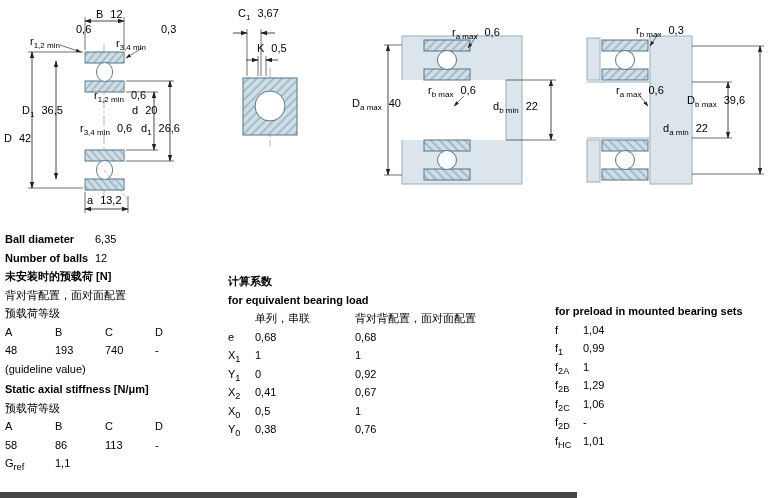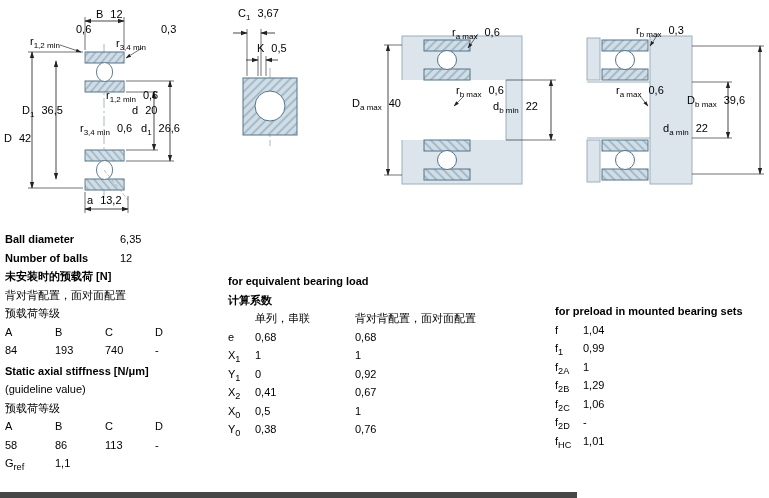--- a/index.html
+++ b/index.html
@@ -9,21 +9,21 @@
     font-family:"Liberation Sans", sans-serif;
   }
   svg{position:absolute;left:0;top:0;}
   .lbl{position:absolute;font-size:11px;line-height:12px;white-space:nowrap;}
   .lbl sub{font-size:8px;}
   .lbl .val{margin-left:7px;}
   .b{font-weight:bold;}
   .row{height:18.5px;line-height:18.5px;display:flex;white-space:nowrap;}
   .mt8{margin-top:0;}
   .mt2{margin-top:2px;}
-  .w107{width:115px;display:inline-block;}
+  .w107{width:90px;display:inline-block;}
   .w50{width:50px;display:inline-block;}
   .cells span{width:50px;display:inline-block;}
   .col-left{position:absolute;left:5px;top:230px;width:222px;font-size:11px;}
   .col-calc{position:absolute;left:228px;top:272px;width:300px;font-size:11px;}
   .c-lab{width:27px;display:inline-block;}
   .c-v1{width:100px;display:inline-block;}
   .col-pre{position:absolute;left:555px;top:290px;width:235px;font-size:11px;margin-top:12px;}
   .p-lab{width:28px;display:inline-block;}
   sub{line-height:0;}
   .bottom-bar{position:absolute;left:0;top:492px;width:577px;height:6px;background:#474747;}
@@ -134,34 +134,34 @@
     <line x1="692" y1="138" x2="732" y2="138" stroke="#333" stroke-width="0.7"></line>
     <line x1="728" y1="82" x2="728" y2="138" stroke="#333" stroke-width="0.9" marker-start="url(#ar)" marker-end="url(#ar)"></line>
   </g>
 </svg>
 
 <div class="lbl" style="left:96px;top:8px"><span>B</span><sub></sub><span class="val">12</span></div>
 <div class="lbl" style="left:76px;top:23px">0,6</div>
 <div class="lbl" style="left:161px;top:23px">0,3</div>
 <div class="lbl" style="left:30px;top:35px"><span>r</span><sub>1,2 min</sub></div>
 <div class="lbl" style="left:116px;top:37px"><span>r</span><sub>3,4 min</sub></div>
-<div class="lbl" style="left:106px;top:89px"><span>r</span><sub>1,2 min</sub><span class="val">0,6</span></div>
+<div class="lbl" style="left:94px;top:89px"><span>r</span><sub>1,2 min</sub><span class="val">0,6</span></div>
 <div class="lbl" style="left:22px;top:104px"><span>D</span><sub>1</sub><span class="val">36,5</span></div>
 <div class="lbl" style="left:132px;top:104px"><span>d</span><sub></sub><span class="val">20</span></div>
 <div class="lbl" style="left:80px;top:122px"><span>r</span><sub>3,4 min</sub><span class="val">0,6</span></div>
 <div class="lbl" style="left:141px;top:122px"><span>d</span><sub>1</sub><span class="val">26,6</span></div>
 <div class="lbl" style="left:4px;top:132px"><span>D</span><sub></sub><span class="val">42</span></div>
 <div class="lbl" style="left:87px;top:194px"><span>a</span><sub></sub><span class="val">13,2</span></div>
 
 <div class="lbl" style="left:238px;top:7px"><span>C</span><sub>1</sub><span class="val">3,67</span></div>
 <div class="lbl" style="left:257px;top:42px"><span>K</span><sub></sub><span class="val">0,5</span></div>
 
 <div class="lbl" style="left:452px;top:26px"><span>r</span><sub>a max</sub><span class="val">0,6</span></div>
 <div class="lbl" style="left:352px;top:97px"><span>D</span><sub>a max</sub><span class="val">40</span></div>
-<div class="lbl" style="left:456px;top:84px"><span>r</span><sub>b max</sub><span class="val">0,6</span></div>
+<div class="lbl" style="left:428px;top:84px"><span>r</span><sub>b max</sub><span class="val">0,6</span></div>
 <div class="lbl" style="left:493px;top:100px"><span>d</span><sub>b min</sub><span class="val">22</span></div>
 
 <div class="lbl" style="left:636px;top:24px"><span>r</span><sub>b max</sub><span class="val">0,3</span></div>
 <div class="lbl" style="left:616px;top:84px"><span>r</span><sub>a max</sub><span class="val">0,6</span></div>
 <div class="lbl" style="left:687px;top:94px"><span>D</span><sub>b max</sub><span class="val">39,6</span></div>
 <div class="lbl" style="left:663px;top:122px"><span>d</span><sub>a min</sub><span class="val">22</span></div>
 
 <div class="col-left">
   <div class="row">
     <span class="w107 b">Ball diameter</span>
@@ -175,28 +175,28 @@
   <div class="row b mt8">未安装时的预载荷 [N]</div>
   <div class="row">背对背配置，面对面配置</div>
   <div class="row">预载荷等级</div>
   <div class="row cells">
     <span>A</span>
     <span>B</span>
     <span>C</span>
     <span>D</span>
   </div>
   <div class="row cells">
-    <span>84</span>
+    <span>48</span>
     <span>193</span>
     <span>740</span>
     <span>-</span>
   </div>
 
+  <div class="row">(guideline value)</div>
   <div class="row b mt2">Static axial stiffness [N/μm]</div>
-  <div class="row">(guideline value)</div>
   <div class="row">预载荷等级</div>
   <div class="row cells">
     <span>A</span>
     <span>B</span>
     <span>C</span>
     <span>D</span>
   </div>
   <div class="row cells">
     <span>58</span>
     <span>86</span>
@@ -204,22 +204,22 @@
     <span>-</span>
   </div>
 
   <div class="row">
     <span class="w50"><span>G</span><sub>ref</sub></span>
     <span>1,1</span>
   </div>
 </div>
 
 <div class="col-calc">
+  <div class="row b">计算系数</div>
   <div class="row b">for equivalent bearing load</div>
-  <div class="row b">计算系数</div>
   <div class="row">
     <span class="c-lab"></span>
     <span class="c-v1">单列，串联</span>
     <span>背对背配置，面对面配置</span>
   </div>
   <div class="row">
     <span class="c-lab"><span>e</span><sub></sub></span>
     <span class="c-v1">0,68</span>
     <span>0,68</span>
   </div>

